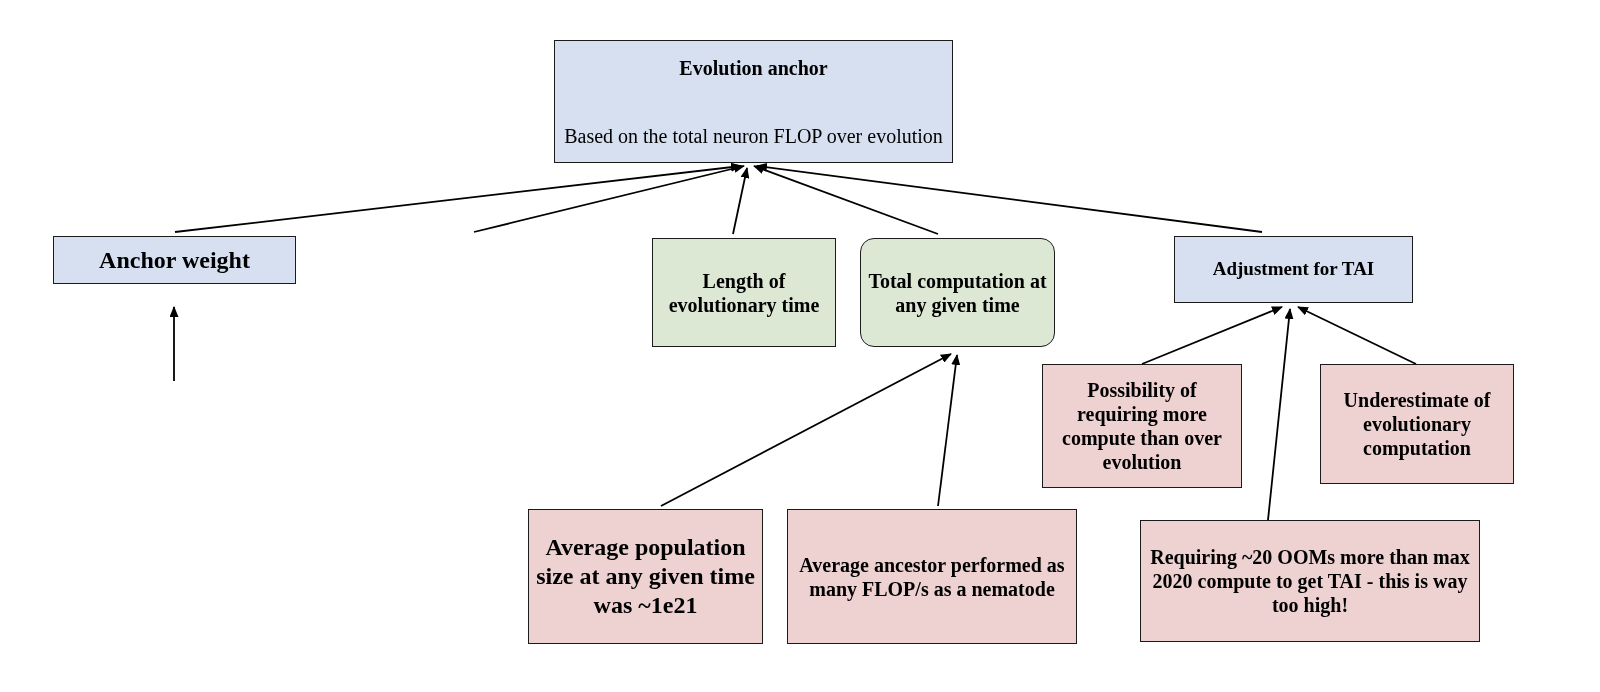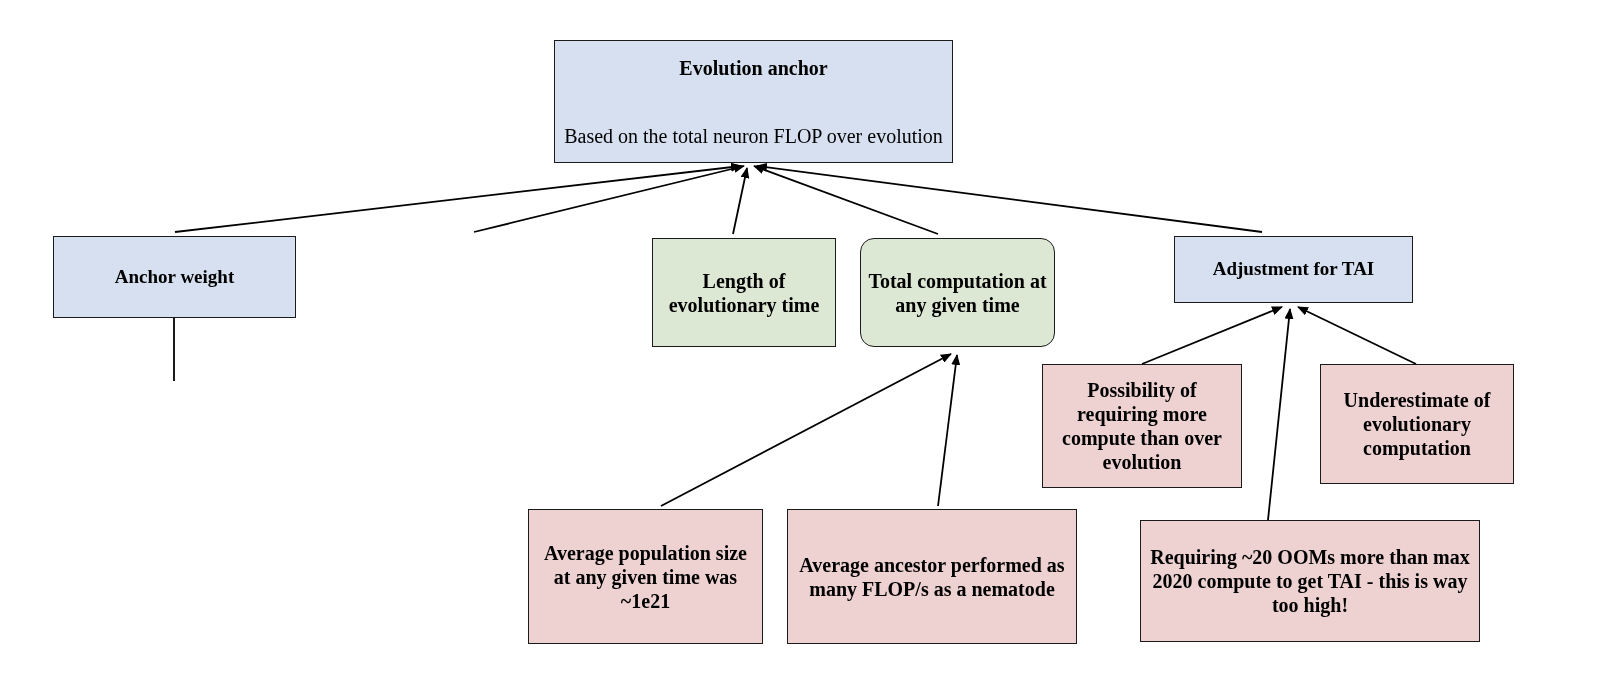--- a/index.html
+++ b/index.html
@@ -79,21 +79,21 @@
     <line x1="1142" y1="364" x2="1282" y2="307" stroke="#000000" stroke-width="1.8" marker-end="url(#arrowhead)"></line>
     <line x1="1268" y1="520" x2="1290" y2="309" stroke="#000000" stroke-width="1.8" marker-end="url(#arrowhead)"></line>
     <line x1="1416" y1="364" x2="1298" y2="307" stroke="#000000" stroke-width="1.8" marker-end="url(#arrowhead)"></line>
   </svg>
 
   <div class="node fill-blue" style="left:554px; top:40px; width:399px; height:123px; font-size:20px;gap:44px;">
     <div class="title">Evolution anchor</div>
     <div class="subtitle">Based on the total neuron FLOP over evolution</div>
   </div>
 
-  <div class="node fill-blue" style="left:53px; top:236px; width:243px; height:82px; font-size:19px;">
+  <div class="node fill-blue" style="left:53px; top:236px; width:243px; height:48px; font-size:24px;">
     <div class="title">Anchor weight</div>
   </div>
 
 
   <div class="node fill-green bold-body" style="left:652px; top:238px; width:184px; height:109px; font-size:20px;">
     <div class="title">Length of evolutionary time</div>
   </div>
 
   <div class="node fill-green bold-body" style="left:860px; top:238px; width:195px; height:109px; font-size:20px;border-radius:14px;">
     <div class="title">Total computation at any given time</div>
@@ -105,21 +105,21 @@
 
 
   <div class="node fill-pink bold-body" style="left:1042px; top:364px; width:200px; height:124px; font-size:20px;">
     <div class="title">Possibility of requiring more compute than over evolution</div>
   </div>
 
   <div class="node fill-pink bold-body" style="left:1320px; top:364px; width:194px; height:120px; font-size:20px;">
     <div class="title">Underestimate of evolutionary computation</div>
   </div>
 
-  <div class="node fill-pink bold-body" style="left:528px; top:509px; width:235px; height:135px; font-size:20px;">
+  <div class="node fill-pink bold-body" style="left:528px; top:509px; width:235px; height:135px; font-size:24px;">
     <div class="title">Average population size at any given time was ~1e21</div>
   </div>
 
   <div class="node fill-pink bold-body" style="left:787px; top:509px; width:290px; height:135px; font-size:20px;">
     <div class="title">Average ancestor performed as many FLOP/s as a nematode</div>
   </div>
 
   <div class="node fill-pink bold-body" style="left:1140px; top:520px; width:340px; height:122px; font-size:20px;">
     <div class="title">Requiring ~20 OOMs more than max 2020 compute to get TAI  - this is way too high!</div>
   </div>

